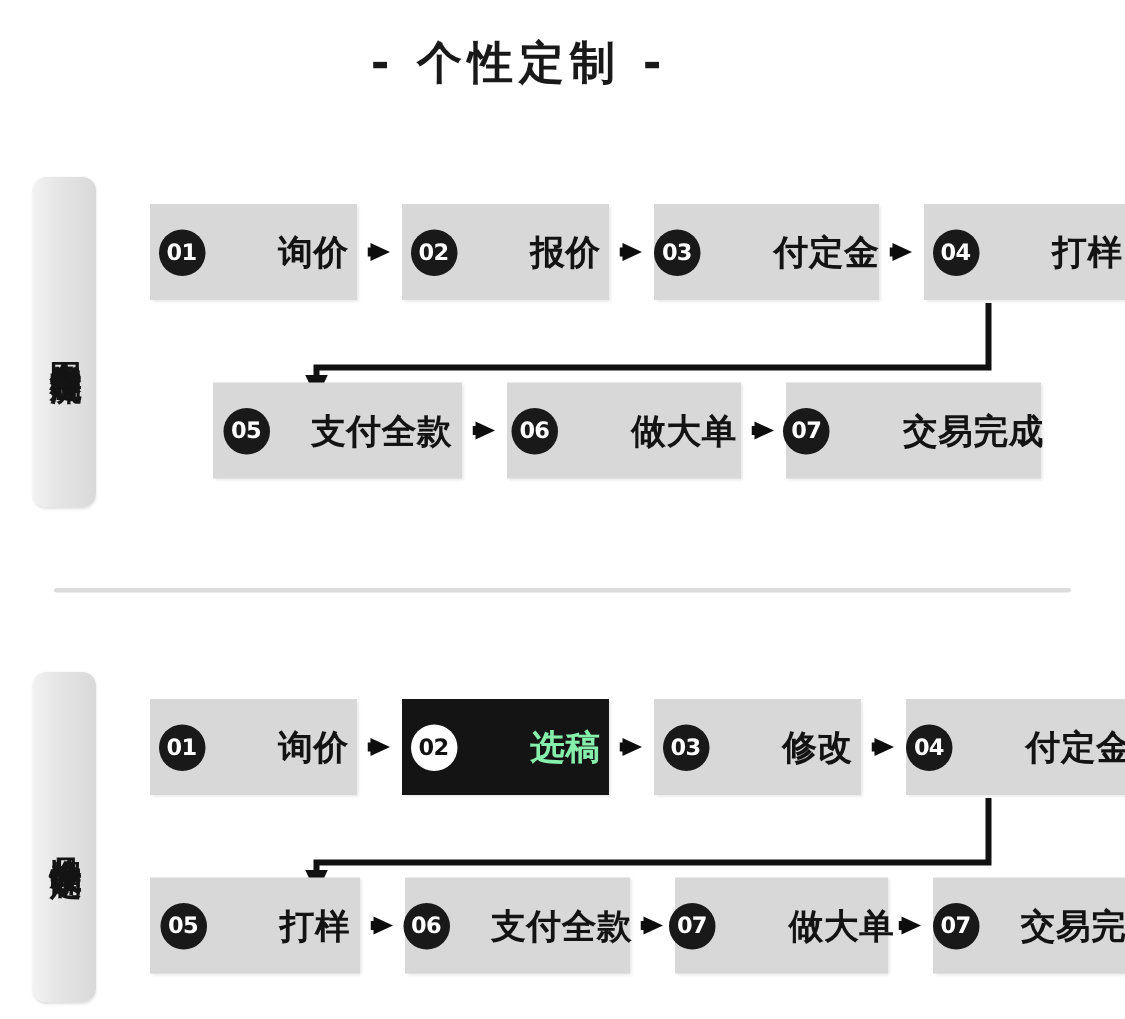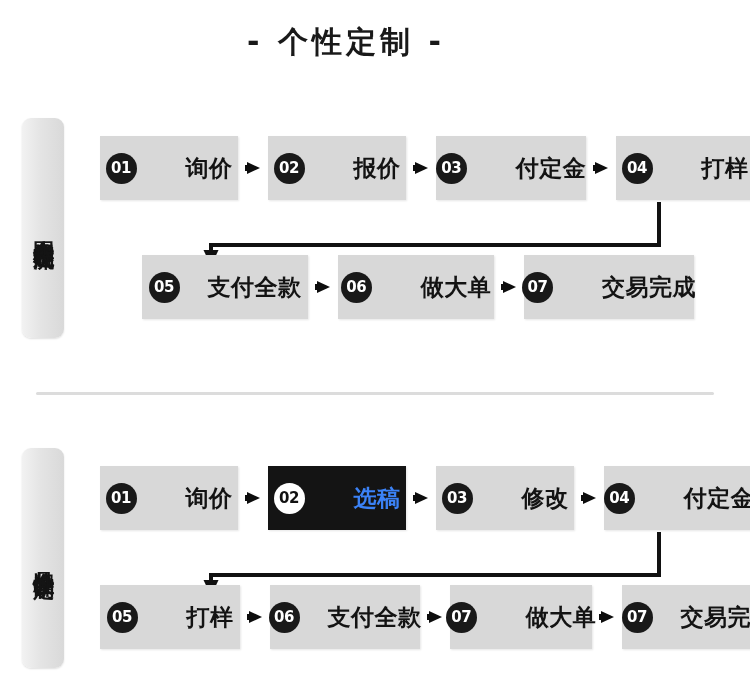--- a/index.html
+++ b/index.html
@@ -110,21 +110,21 @@
 
   .step-text {
     font-size: 23px;
     font-weight: bold;
     color: #131313;
     margin-left: 27px;
     white-space: nowrap;
     letter-spacing: 0.5px;
   }
   .step-text.tight { margin-left: 6px; }
-  .step-box.highlight .step-text { color: #3b82f6; }
+  .step-box.highlight .step-text { color: #86efac; }
 
   .arrow-sep {
     width: 30px;
     flex: none;
     display: flex;
     align-items: center;
     justify-content: center;
     color: #0d0d0d;
   }
 

